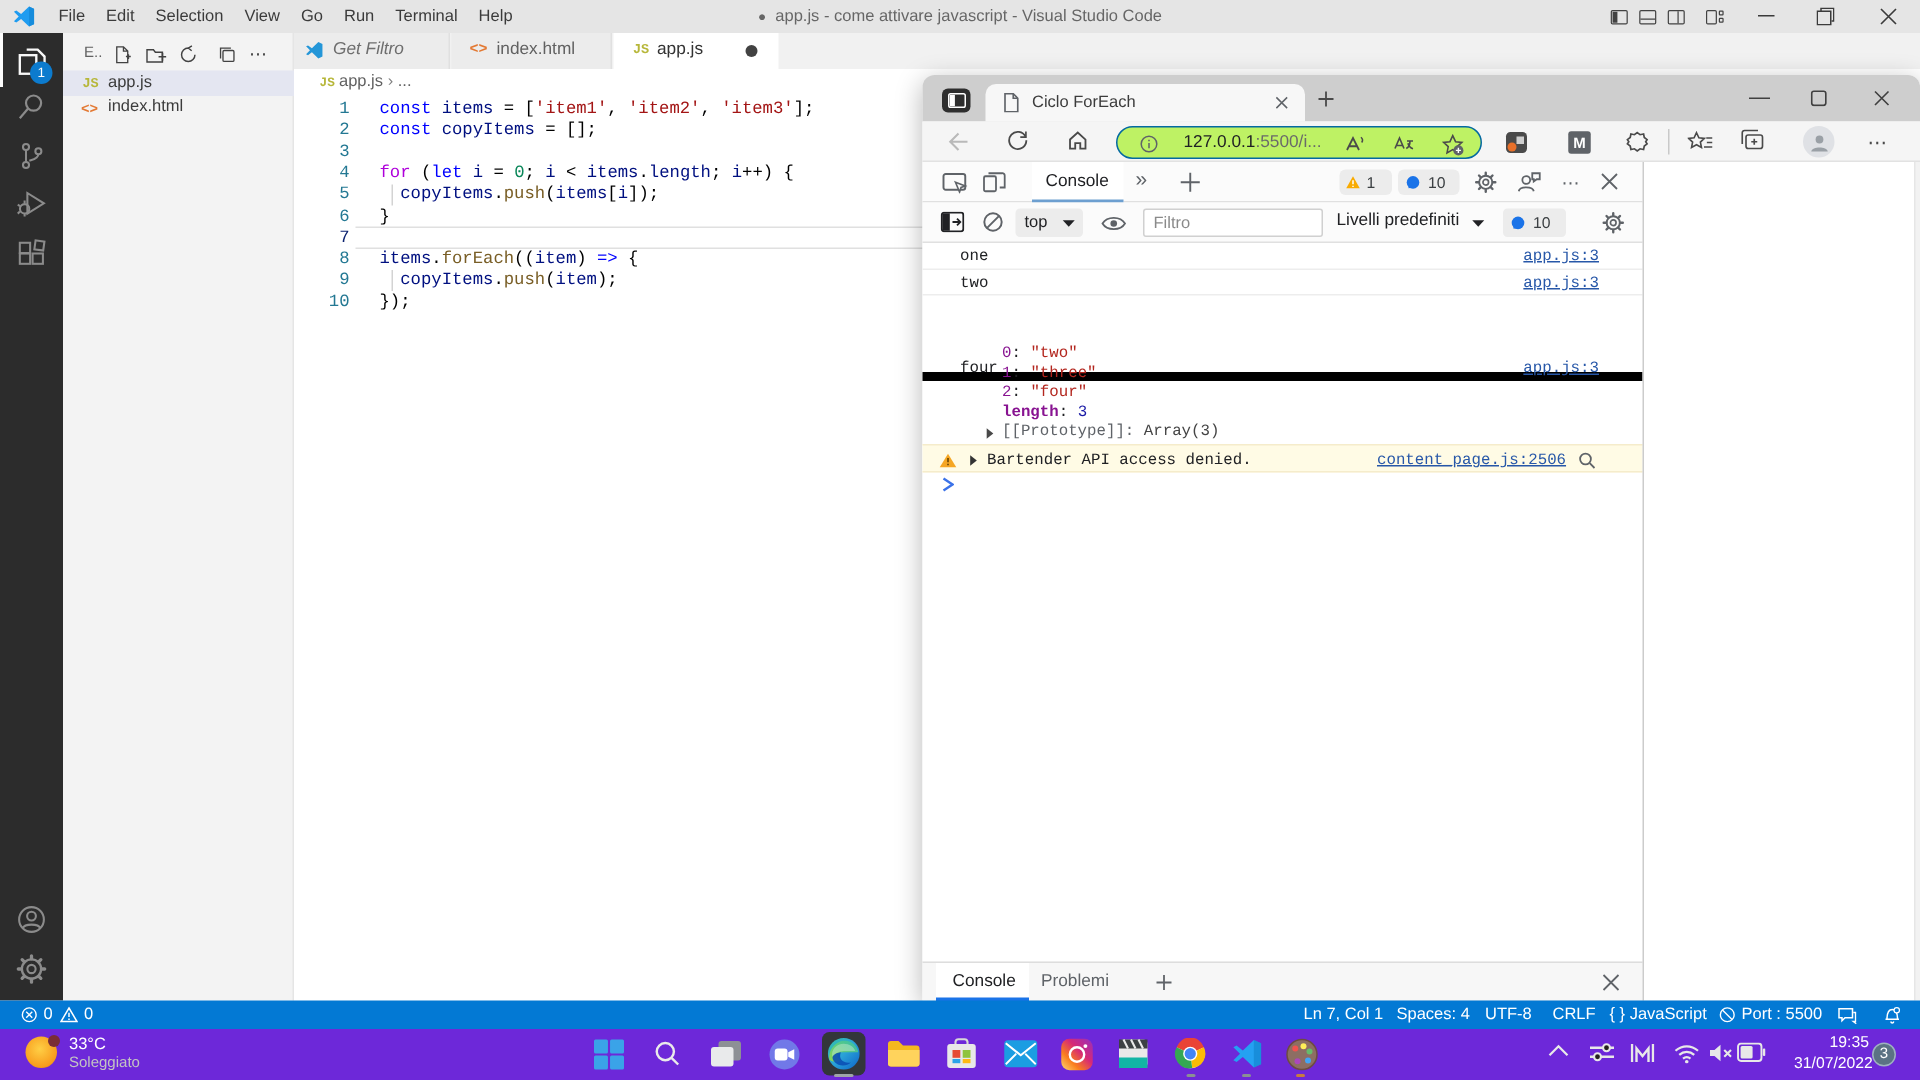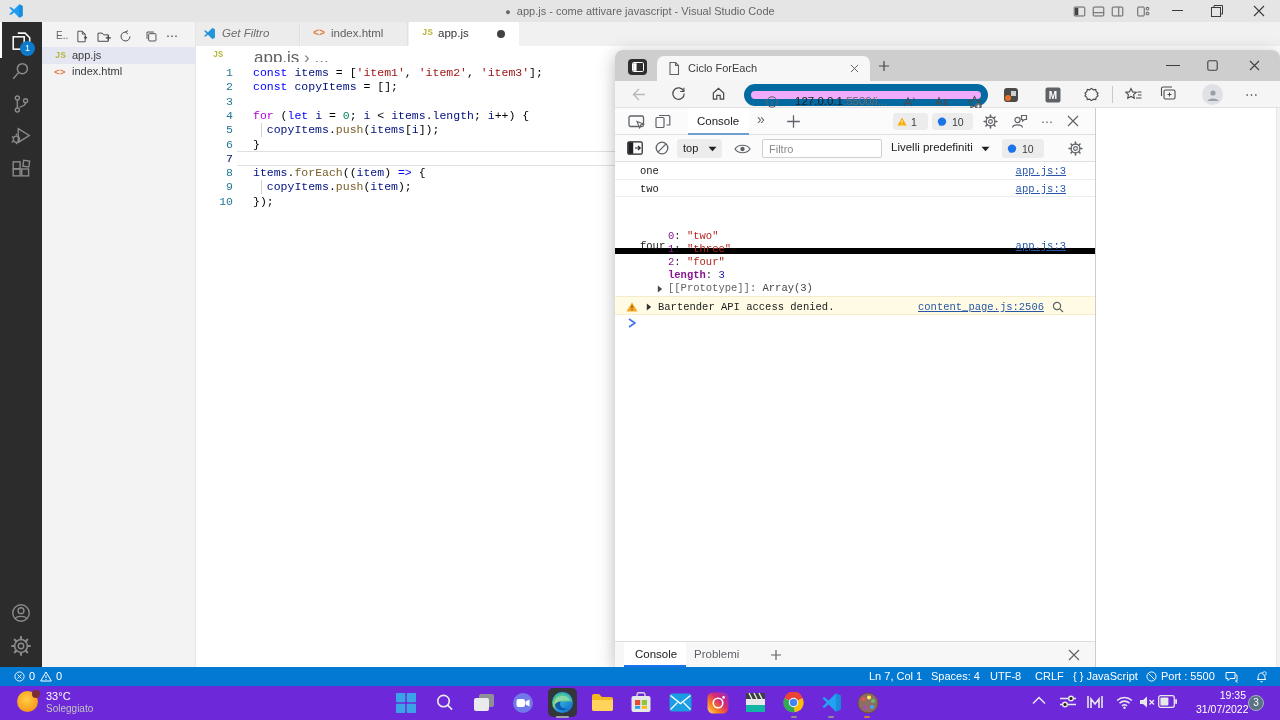--- a/index.html
+++ b/index.html
@@ -10,20 +10,30 @@
 </style>
 </head>
 <body>
 <div class="abs" style="left:0;top:0;width:1280px;height:720px;background:#ffffff;">
 
 <div class="abs" id="titlebar" style="left:0;top:0;width:1280px;height:22px;background:#e5e5e5;">
   <svg class="abs" style="left:8px;top:3px" width="16" height="16" viewBox="0 0 100 100">
     <path fill="#1f9cf0" d="M71 8 L38 40 L18 25 L8 30 L28 50 L8 70 L18 75 L38 60 L71 92 L92 82 L92 18 Z"></path>
     <path fill="#0f80cc" d="M71 8 L92 18 L92 82 L71 92 L71 60 Z" opacity="0.55"></path>
   </svg>
+  <div class="abs" style="left:32px;top:0;height:22px;display:flex;align-items:center;gap:0;color:#3b3b3b;font-size:11px;">
+    <span style="padding:0 7px">File</span>
+        <span style="padding:0 7px">Edit</span>
+        <span style="padding:0 7px">Selection</span>
+        <span style="padding:0 7px">View</span>
+        <span style="padding:0 7px">Go</span>
+        <span style="padding:0 7px">Run</span>
+        <span style="padding:0 7px">Terminal</span>
+        <span style="padding:0 7px">Help</span>
+  </div>
   <div class="abs" style="left:440px;top:0;width:400px;height:22px;line-height:22px;text-align:center;color:#666666;font-size:11px;"><span style="font-size:9px;">●</span>&nbsp; app.js - come attivare javascript - Visual Studio Code</div>
 
   <svg class="abs" style="left:1073px;top:5px" width="13" height="13" viewBox="0 0 16 16">
         <rect x="1.5" y="2.5" width="13" height="11" rx="1" fill="none" stroke="#424242"></rect>
         <rect x="2.5" y="3.5" width="4" height="9" fill="#424242"></rect>
       </svg>
   <svg class="abs" style="left:1092px;top:5px" width="13" height="13" viewBox="0 0 16 16">
         <rect x="1.5" y="2.5" width="13" height="11" rx="1" fill="none" stroke="#424242"></rect>
         <line x1="2" y1="9.5" x2="14" y2="9.5" stroke="#424242"></line>
       </svg>
@@ -136,21 +146,21 @@
   <div class="abs" style="left:213px;top:0;width:110px;height:24px;background:#ffffff;">
     <div class="abs mono" style="left:13px;top:6px;font-size:9px;font-weight:bold;color:#b7b73a;">JS</div>
     <div class="abs" style="left:29px;top:5px;font-size:11.5px;color:#333333;">app.js</div>
     <div class="abs" style="left:88px;top:8px;width:8px;height:8px;border-radius:50%;background:#424242;"></div>
   </div>
 
 </div>
 
 <div class="abs" style="left:196px;top:46px;width:1084px;height:16px;background:#ffffff;">
   <div class="abs mono" style="left:17px;top:4px;font-size:8.5px;font-weight:bold;color:#b7b73a;">JS</div>
-  <div class="abs" style="left:30px;top:2px;font-size:17px;color:#616161;margin-left:28px;">app.js <span style="color:#818181">›</span> ...</div>
+  <div class="abs" style="left:30px;top:2px;font-size:11px;color:#616161;">app.js <span style="color:#818181">›</span> ...</div>
 </div>
 
 <div class="abs" id="editor" style="left:196px;top:62px;width:1084px;height:605px;background:#ffffff;">
   <style>
     .ln { position:absolute; width:37px; text-align:right; font-family:"Liberation Mono",monospace; font-size:11.5px; color:#237893; }
     .cd { position:absolute; left:57px; font-family:"Liberation Mono",monospace; font-size:11.5px; color:#000000; white-space:pre; }
     .kb { color:#0000ff; } .kp { color:#af00db; } .vr { color:#001080; } .st { color:#a31515;text-align:center; } .nm { color:#098658; } .fn { color:#795e26; }
   </style>
   <div class="ln" style="top:4px">1</div>
       <div class="cd" style="top:4px"><span class="kb">const</span> <span class="vr">items</span> = [<span class="st">'item1'</span>, <span class="st">'item2'</span>, <span class="st">'item3'</span>];</div>
@@ -210,21 +220,21 @@
     <svg class="abs" style="left:16px;top:6px" width="16" height="15" viewBox="0 0 16 15">
           <path d="M8 2 L2.5 7.5 L8 13 M2.5 7.5 H14" fill="none" stroke="#b9b9b9" stroke-width="1.4"></path>
         </svg>
     <svg class="abs" style="left:56px;top:5px" width="15" height="15" viewBox="0 0 16 16" fill="none" stroke="#4a4a4a" stroke-width="1.3">
           <path d="M13.5 5.5 A6.1 6.1 0 1 0 14.1 8"></path>
           <path d="M13.8 1.8 V5.8 H9.8" stroke-width="1.2"></path>
         </svg>
     <svg class="abs" style="left:96px;top:5px" width="15" height="15" viewBox="0 0 16 16" fill="none" stroke="#4a4a4a" stroke-width="1.3">
           <path d="M2.5 7.5 L8 2.5 L13.5 7.5 V14 H9.8 V10 H6.2 V14 H2.5 Z"></path>
         </svg>
-    <div class="abs" style="left:129px;top:3px;width:244px;height:22px;background:#f0abfc;border:7px solid #0369a1;border-radius:11px;text-align:center;">
+    <div class="abs" style="left:129px;top:3px;width:244px;height:22px;background:#bef264;border:1px solid #0369a1;border-radius:11px;text-align:center;">
       <svg class="abs" style="left:15px;top:5px" width="12" height="12" viewBox="0 0 12 12" fill="none" stroke="#5f6368" stroke-width="1">
             <circle cx="6" cy="6" r="5.2"></circle>
             <path d="M6 5.4 V8.8 M6 3.2 V4.2"></path>
           </svg>
       <div class="abs" style="left:44px;top:4px;font-size:11.5px;color:#202124;">127.0.0.1<span style="color:#6a6a6a">:5500/i...</span></div>
       <svg class="abs" style="left:151px;top:4px" width="14" height="14" viewBox="0 0 14 14" fill="none" stroke="#4a4a4a" stroke-width="1.2">
             <path d="M2 11 L6 3 L10 11 M3.3 8.5 H8.7"></path>
             <path d="M11.3 2.5 C12.5 3.5 12.5 5 11.8 6" stroke-width="1"></path>
           </svg>
       <svg class="abs" style="left:184px;top:5px" width="14" height="12" viewBox="0 0 14 12" fill="none" stroke="#4a4a4a" stroke-width="1.1">

